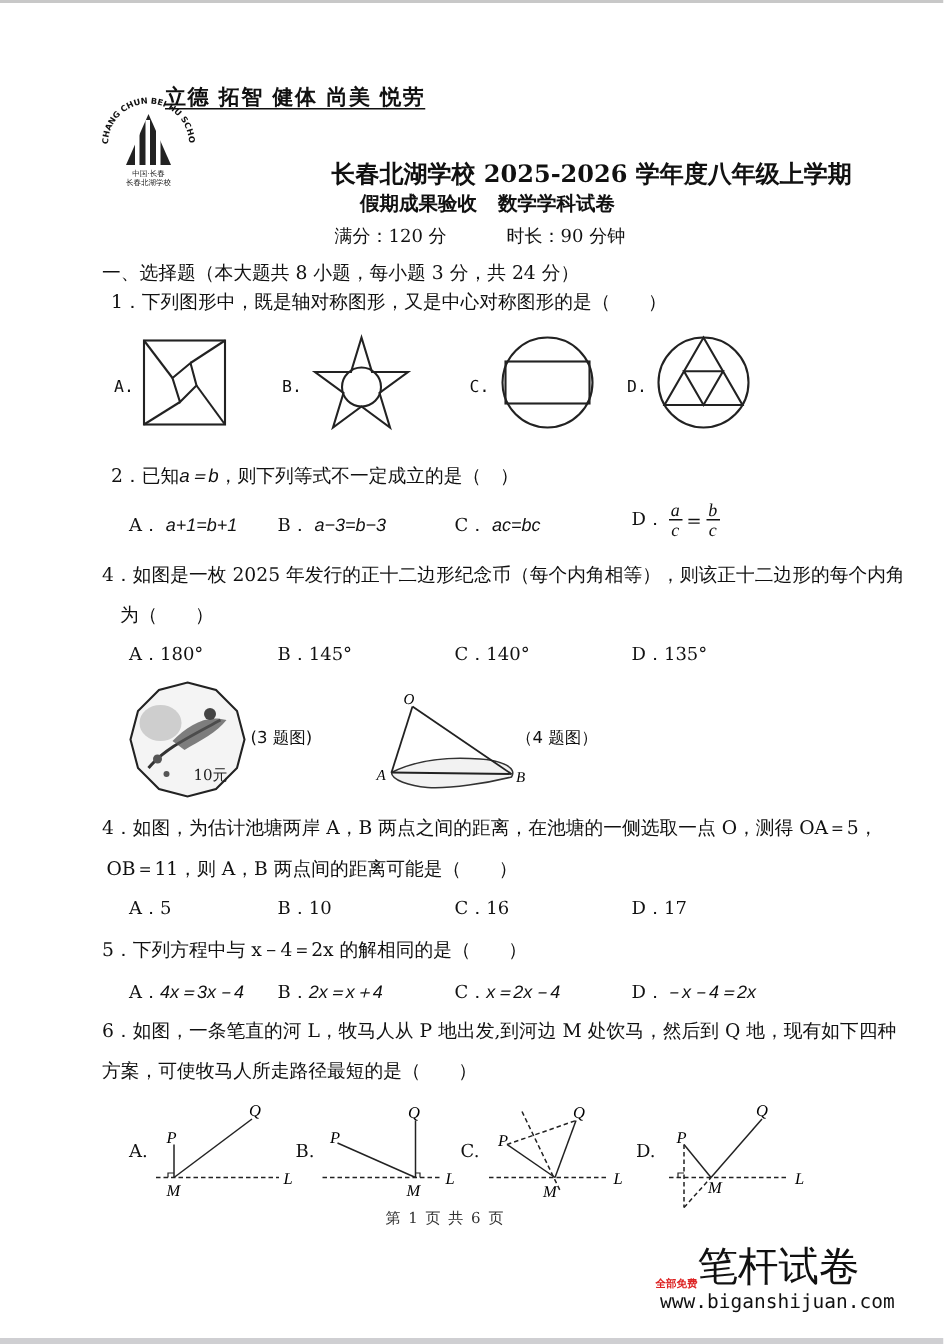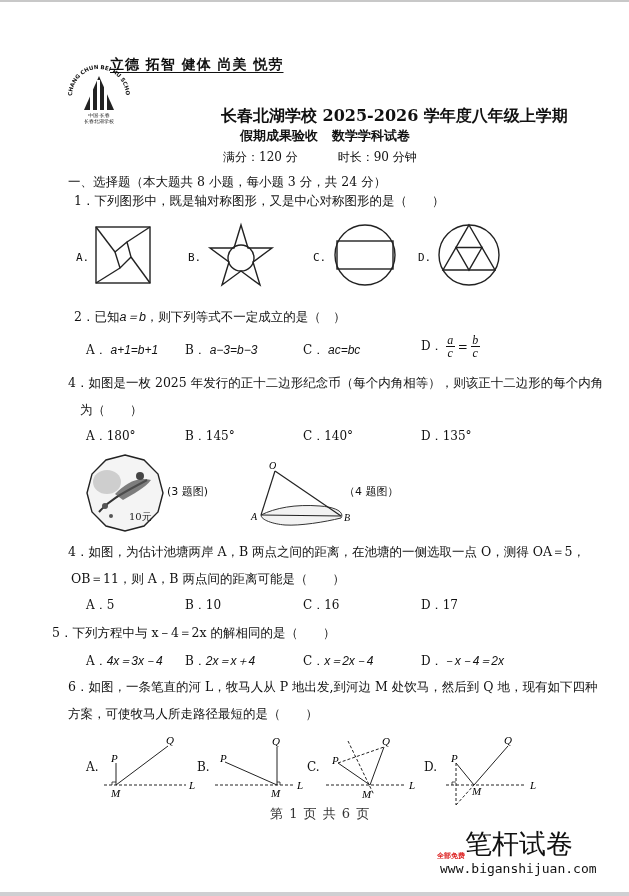--- a/index.html
+++ b/index.html
@@ -18,21 +18,21 @@
   .title2 span { margin-right:14px; }
   .meta { left:223px; top:149px; font-size:12px; }
   .meta span.gap { display:inline-block; width:40px; }
   .t { font-size:12.5px; }
   .opt { font-size:12px; }
   .math { font-family:Liberation Sans, sans-serif; font-style:italic; }
   .frac { display:inline-flex; flex-direction:column; align-items:center; vertical-align:middle; line-height:12px; font-style:italic; font-family:"Liberation Serif", serif; }
   .frac .bar { border-top:1px solid #111; width:9px; }
   svg { position:absolute; overflow:visible; }
   .fig-label { font-size:11px; font-family:"DejaVu Sans Mono", monospace; }
-  .pageno { left:270px; top:805px; font-size:13px; color:#333; letter-spacing:1px; }
+  .pageno { left:257px; top:805px; font-size:10px; color:#333; letter-spacing:1px; }
   .wm-title { left:465px; top:826px; font-size:27px; font-family:"DejaVu Sans", sans-serif; color:#111; }
   .wm-small { left:437px; top:851px; font-size:7px; color:#d22; font-family:"DejaVu Sans", sans-serif; font-weight:bold; }
   .wm-url { left:440px; top:861px; font-size:13px; font-family:"DejaVu Sans Mono", "Liberation Mono", monospace; color:#111; }
 </style>
 </head>
 <body>
 
 <div class="topbar"></div>
 
 <div class="abs motto">立德 拓智 健体 尚美 悦劳</div>
@@ -159,21 +159,21 @@
 </svg>
 <div class="abs" style="left:344px;top:484px;font-size:11px;font-family:'DejaVu Sans',sans-serif;">（4 题图）</div>
 
 <div class="abs t" style="left:68px;top:544px;">4．如图，为估计池塘两岸 A，B 两点之间的距离，在池塘的一侧选取一点 O，测得 OA＝5，</div>
 <div class="abs t" style="left:71px;top:571px;">OB＝11，则 A，B 两点间的距离可能是（　　）</div>
 <div class="abs opt" style="left:86px;top:597px;"><span>A．</span><span>5</span></div>
 <div class="abs opt" style="left:185px;top:597px;"><span>B．</span><span>10</span></div>
 <div class="abs opt" style="left:303px;top:597px;"><span>C．</span><span>16</span></div>
 <div class="abs opt" style="left:421px;top:597px;"><span>D．</span><span>17</span></div>
 
-<div class="abs t" style="left:52px;top:625px;">5．下列方程中与 x－4＝2x 的解相同的是（　　）</div>
+<div class="abs t" style="left:68px;top:625px;">5．下列方程中与 x－4＝2x 的解相同的是（　　）</div>
 <div class="abs opt" style="left:86px;top:653px;"><span>A．</span><span class="math">4x＝3x－4</span></div>
 <div class="abs opt" style="left:185px;top:653px;"><span>B．</span><span class="math">2x＝x＋4</span></div>
 <div class="abs opt" style="left:303px;top:653px;"><span>C．</span><span class="math">x＝2x－4</span></div>
 <div class="abs opt" style="left:421px;top:653px;"><span>D．</span><span class="math">－x－4＝2x</span></div>
 
 <div class="abs t" style="left:68px;top:679px;">6．如图，一条笔直的河 L，牧马人从 P 地出发,到河边 M 处饮马，然后到 Q 地，现有如下四种</div>
 <div class="abs t" style="left:68px;top:706px;">方案，可使牧马人所走路径最短的是（　　）</div>
 
 <div class="abs opt" style="left:86px;top:760px;">A.</div>
 <svg style="left:104px;top:733px;" width="100" height="70">

